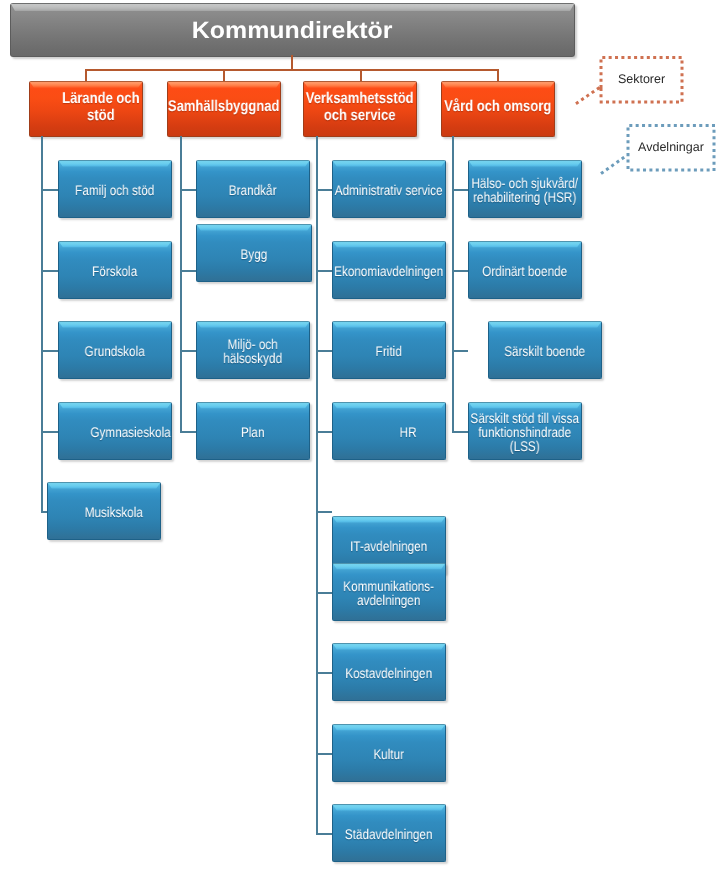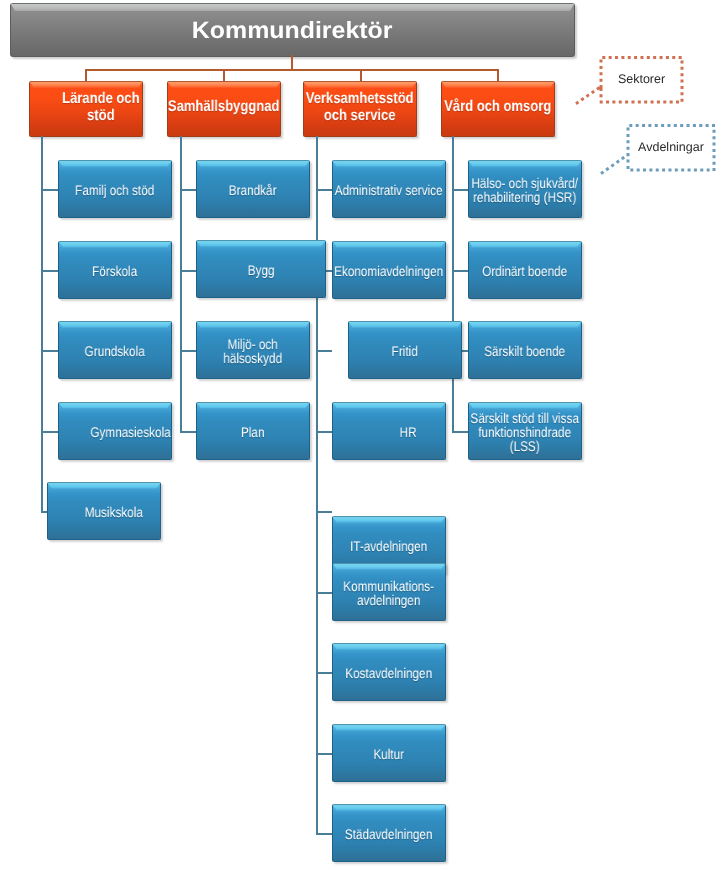--- a/index.html
+++ b/index.html
@@ -129,37 +129,37 @@
       </div>
       <div class="node blue" style="left: 58px; top: 401.5px; width: 114px; height: 58px; text-align: right;">
         <span>Gymnasieskola</span>
       </div>
       <div class="node blue" style="left: 47px; top: 482px; width: 114px; height: 58px; padding-left: 20px;">
         <span>Musikskola</span>
       </div>
       <div class="node blue" style="left: 196px; top: 160px; width: 114px; height: 58px;">
         <span>Brandkår</span>
       </div>
-      <div class="node blue" style="left: 196px; top: 240px; width: 130px; height: 58px; justify-content: center;">
+      <div class="node blue" style="left: 196px; top: 224px; width: 116px; height: 58px; justify-content: center;">
         <span>Bygg</span>
       </div>
       <div class="node blue" style="left: 196px; top: 321px; width: 114px; height: 58px; justify-content: center;">
         <span>Miljö- och
 hälsoskydd</span>
       </div>
       <div class="node blue" style="left: 196px; top: 401.5px; width: 114px; height: 58px;">
         <span>Plan</span>
       </div>
       <div class="node blue" style="left: 332px; top: 160px; width: 114px; height: 58px;">
         <span>Administrativ service</span>
       </div>
       <div class="node blue" style="left: 332px; top: 240.5px; width: 114px; height: 58px;">
         <span>Ekonomiavdelningen</span>
       </div>
-      <div class="node blue" style="left: 332px; top: 321px; width: 114px; height: 58px; margin-left: 16px;">
+      <div class="node blue" style="left: 332px; top: 321px; width: 114px; height: 58px;">
         <span>Fritid</span>
       </div>
       <div class="node blue" style="left: 332px; top: 401.5px; width: 114px; height: 58px; padding-left: 38px;">
         <span>HR</span>
       </div>
       <div class="node blue" style="left: 332px; top: 482px; width: 114px; height: 58px; margin-top: 34px;">
         <span>IT-avdelningen</span>
       </div>
       <div class="node blue" style="left: 332px; top: 562.5px; width: 114px; height: 58px;">
         <span>Kommunikations-
@@ -174,21 +174,21 @@
       <div class="node blue" style="left: 332px; top: 804px; width: 114px; height: 58px;">
         <span>Städavdelningen</span>
       </div>
       <div class="node blue" style="left: 468px; top: 160px; width: 114px; height: 58px;">
         <span>Hälso- och sjukvård/
 rehabilitering (HSR)</span>
       </div>
       <div class="node blue" style="left: 468px; top: 240.5px; width: 114px; height: 58px;">
         <span>Ordinärt boende</span>
       </div>
-      <div class="node blue" style="left: 468px; top: 321px; width: 114px; height: 58px;">
+      <div class="node blue" style="left: 488px; top: 321px; width: 114px; height: 58px;">
         <span>Särskilt boende</span>
       </div>
       <div class="node blue" style="left: 468px; top: 401.5px; width: 114px; height: 58px;">
         <span>Särskilt stöd till vissa
 funktionshindrade
 (LSS)</span>
       </div>
     </div>
 
   <svg class="tail" style="left:560px;top:48px;width:140px;height:70px;" viewBox="0 0 140 70">

